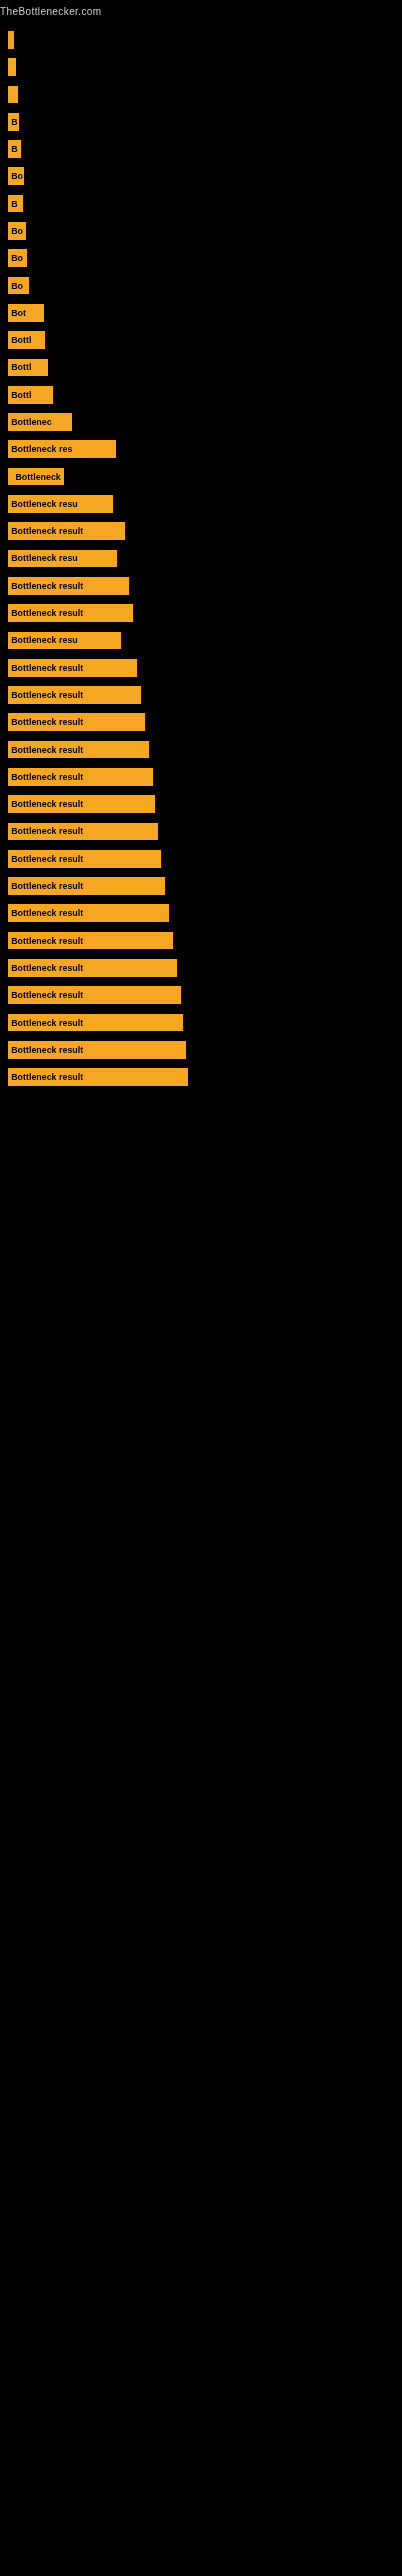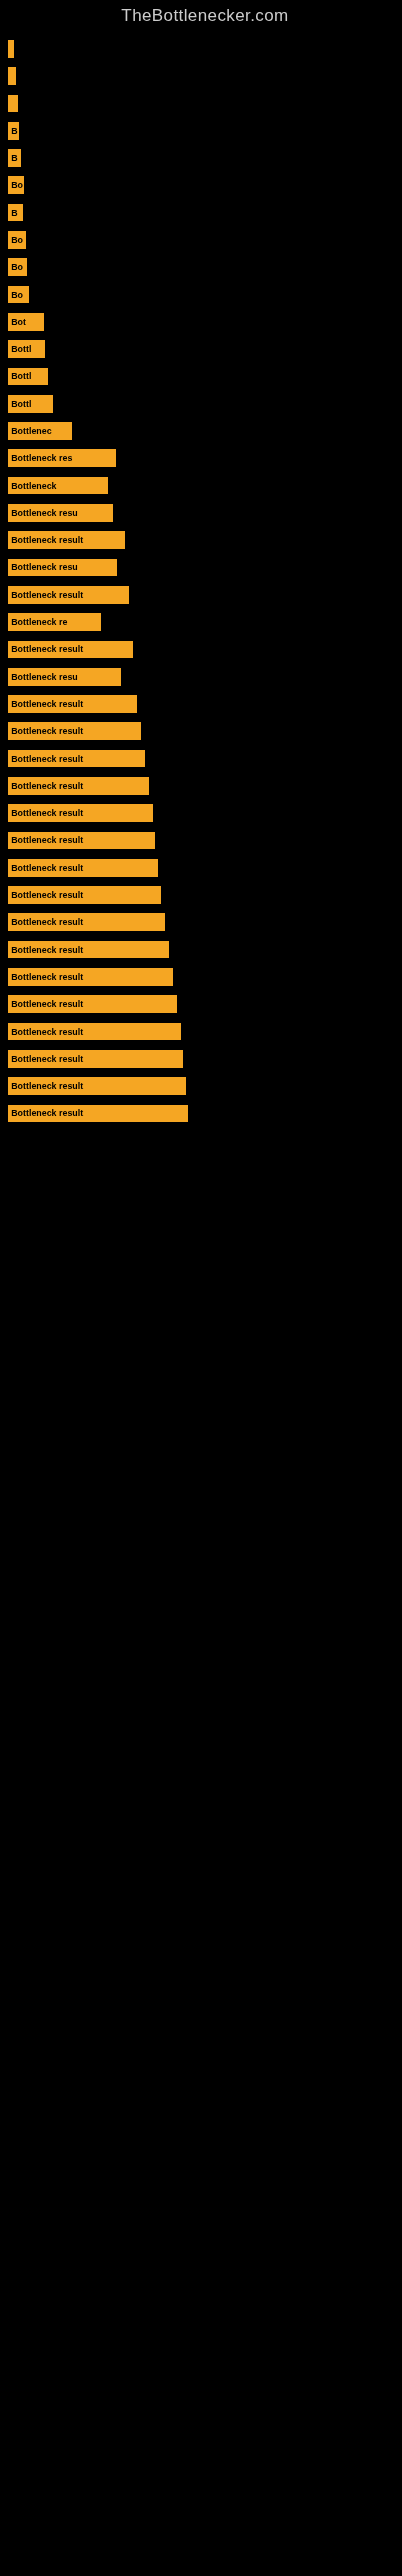--- a/index.html
+++ b/index.html
@@ -5,25 +5,23 @@
     * { margin: 0; padding: 0; box-sizing: border-box; }
     body {
       background-color: #000;
       width: 403px;
       min-height: 2576px;
       font-family: Arial, sans-serif;
       position: relative;
     }
     .site-title {
       color: #ccc;
-      font-size: 17px;
-      text-align: center;
+      font-size: 10px;
       padding: 6.4px 0 3.2px 0;
       letter-spacing: 0.4px;
-      margin-left: 7px;
     }
     .bars-container {
       padding: 8px 8px 8px 8px;
       display: flex;
       flex-direction: column;
       gap: 0px;
     }
     .bar-row {
       display: flex;
       align-items: center;
@@ -125,21 +123,21 @@
       <div class="bar" style="width: 64px;">
         <span class="bar-label">Bottlenec</span>
       </div>
     </div>
     <div class="bar-row">
       <div class="bar" style="width: 108px;">
         <span class="bar-label">Bottleneck res</span>
       </div>
     </div>
     <div class="bar-row">
-      <div class="bar" style="width: 100px;">
+      <div class="bar" style="width: 56px; justify-content: flex-end;">
         <span class="bar-label">Bottleneck</span>
       </div>
     </div>
     <div class="bar-row">
       <div class="bar" style="width: 105px;">
         <span class="bar-label">Bottleneck resu</span>
       </div>
     </div>
     <div class="bar-row">
       <div class="bar" style="width: 117px;">
@@ -150,25 +148,20 @@
       <div class="bar" style="width: 109px;">
         <span class="bar-label">Bottleneck resu</span>
       </div>
     </div>
     <div class="bar-row">
       <div class="bar" style="width: 121px;">
         <span class="bar-label">Bottleneck result</span>
       </div>
     </div>
     <div class="bar-row">
-      <div class="bar" style="width: 93px;">
-        <span class="bar-label">Bottleneck re</span>
-      </div>
-    </div>
-    <div class="bar-row">
       <div class="bar" style="width: 125px;">
         <span class="bar-label">Bottleneck result</span>
       </div>
     </div>
     <div class="bar-row">
       <div class="bar" style="width: 113px;">
         <span class="bar-label">Bottleneck resu</span>
       </div>
     </div>
     <div class="bar-row">

